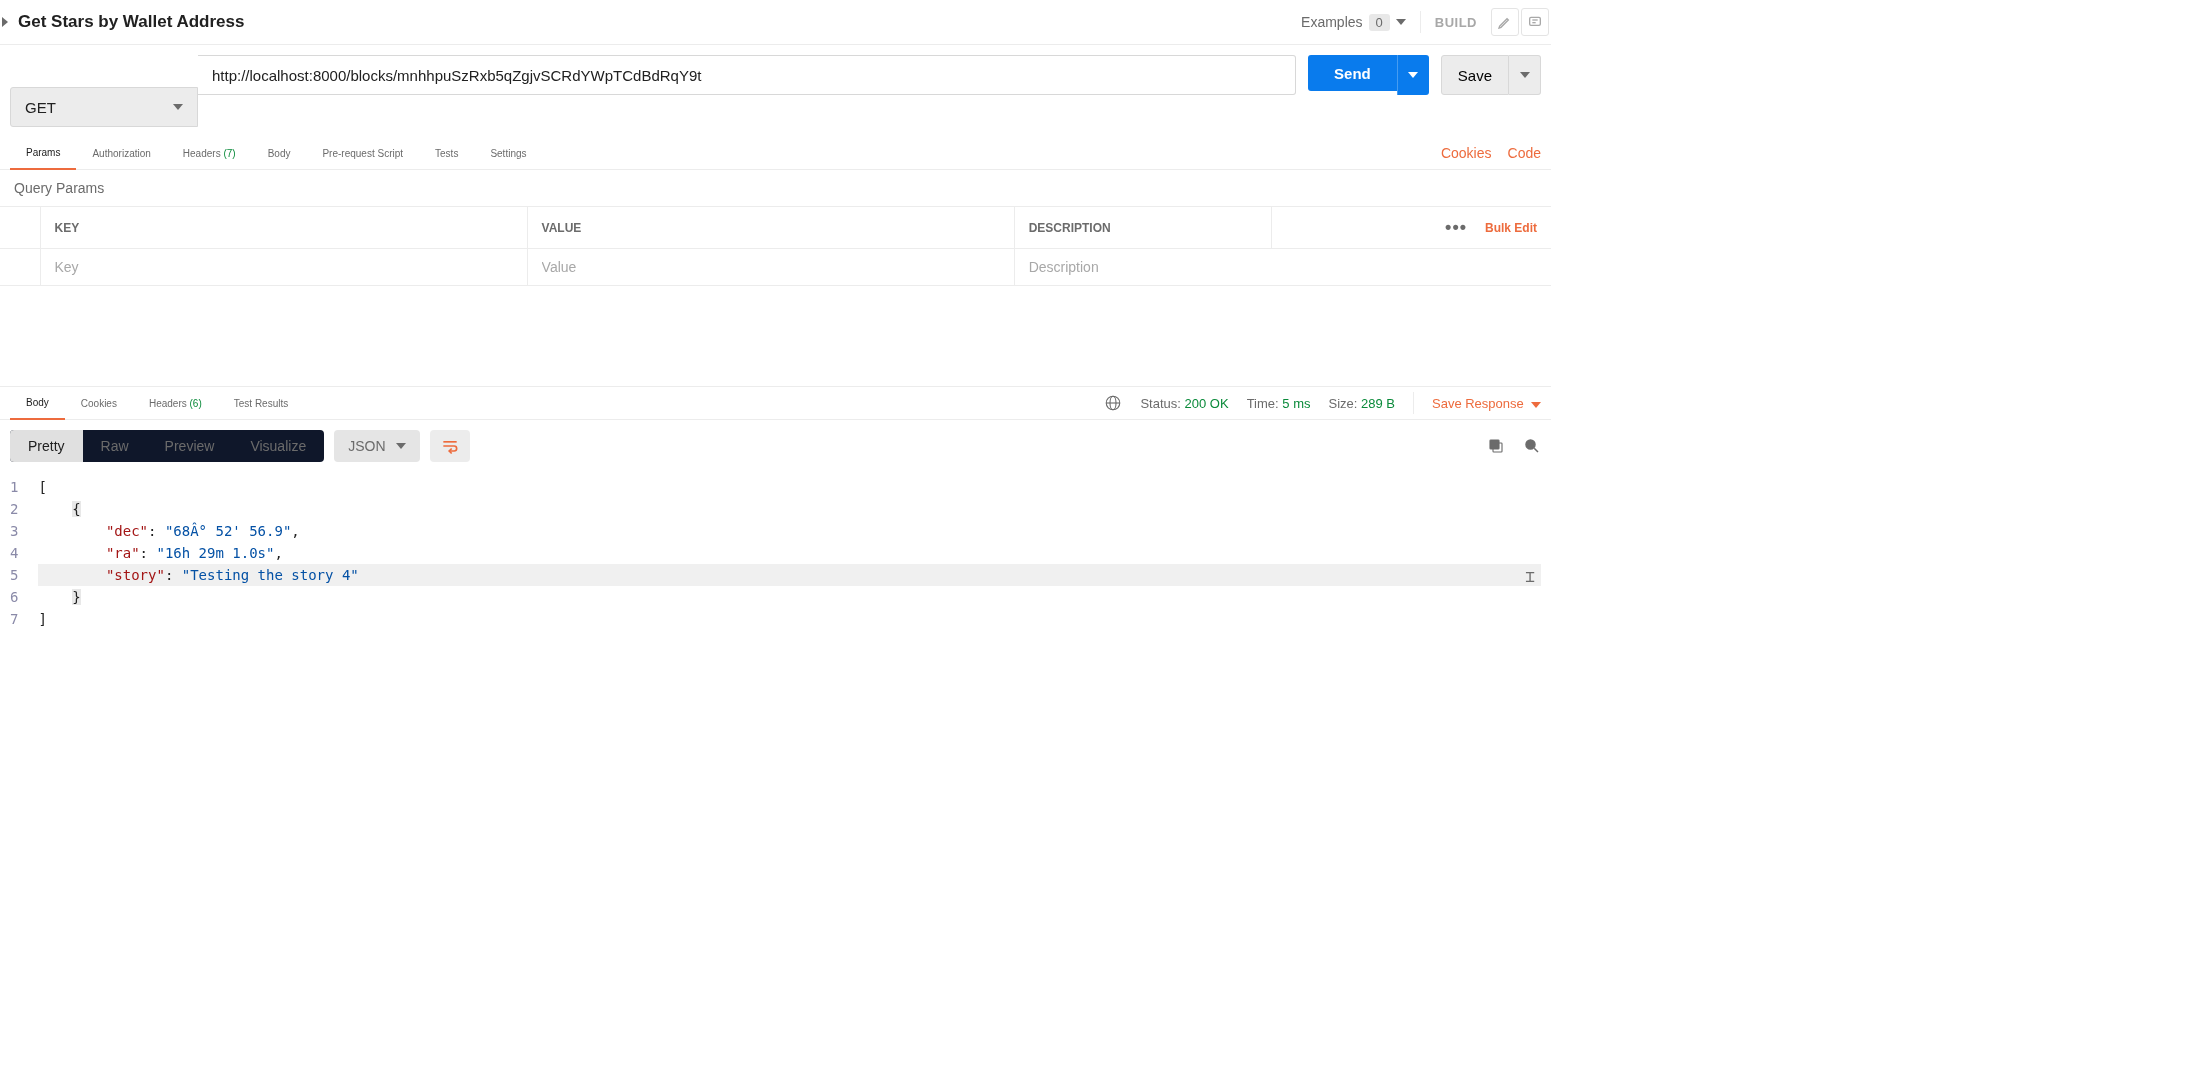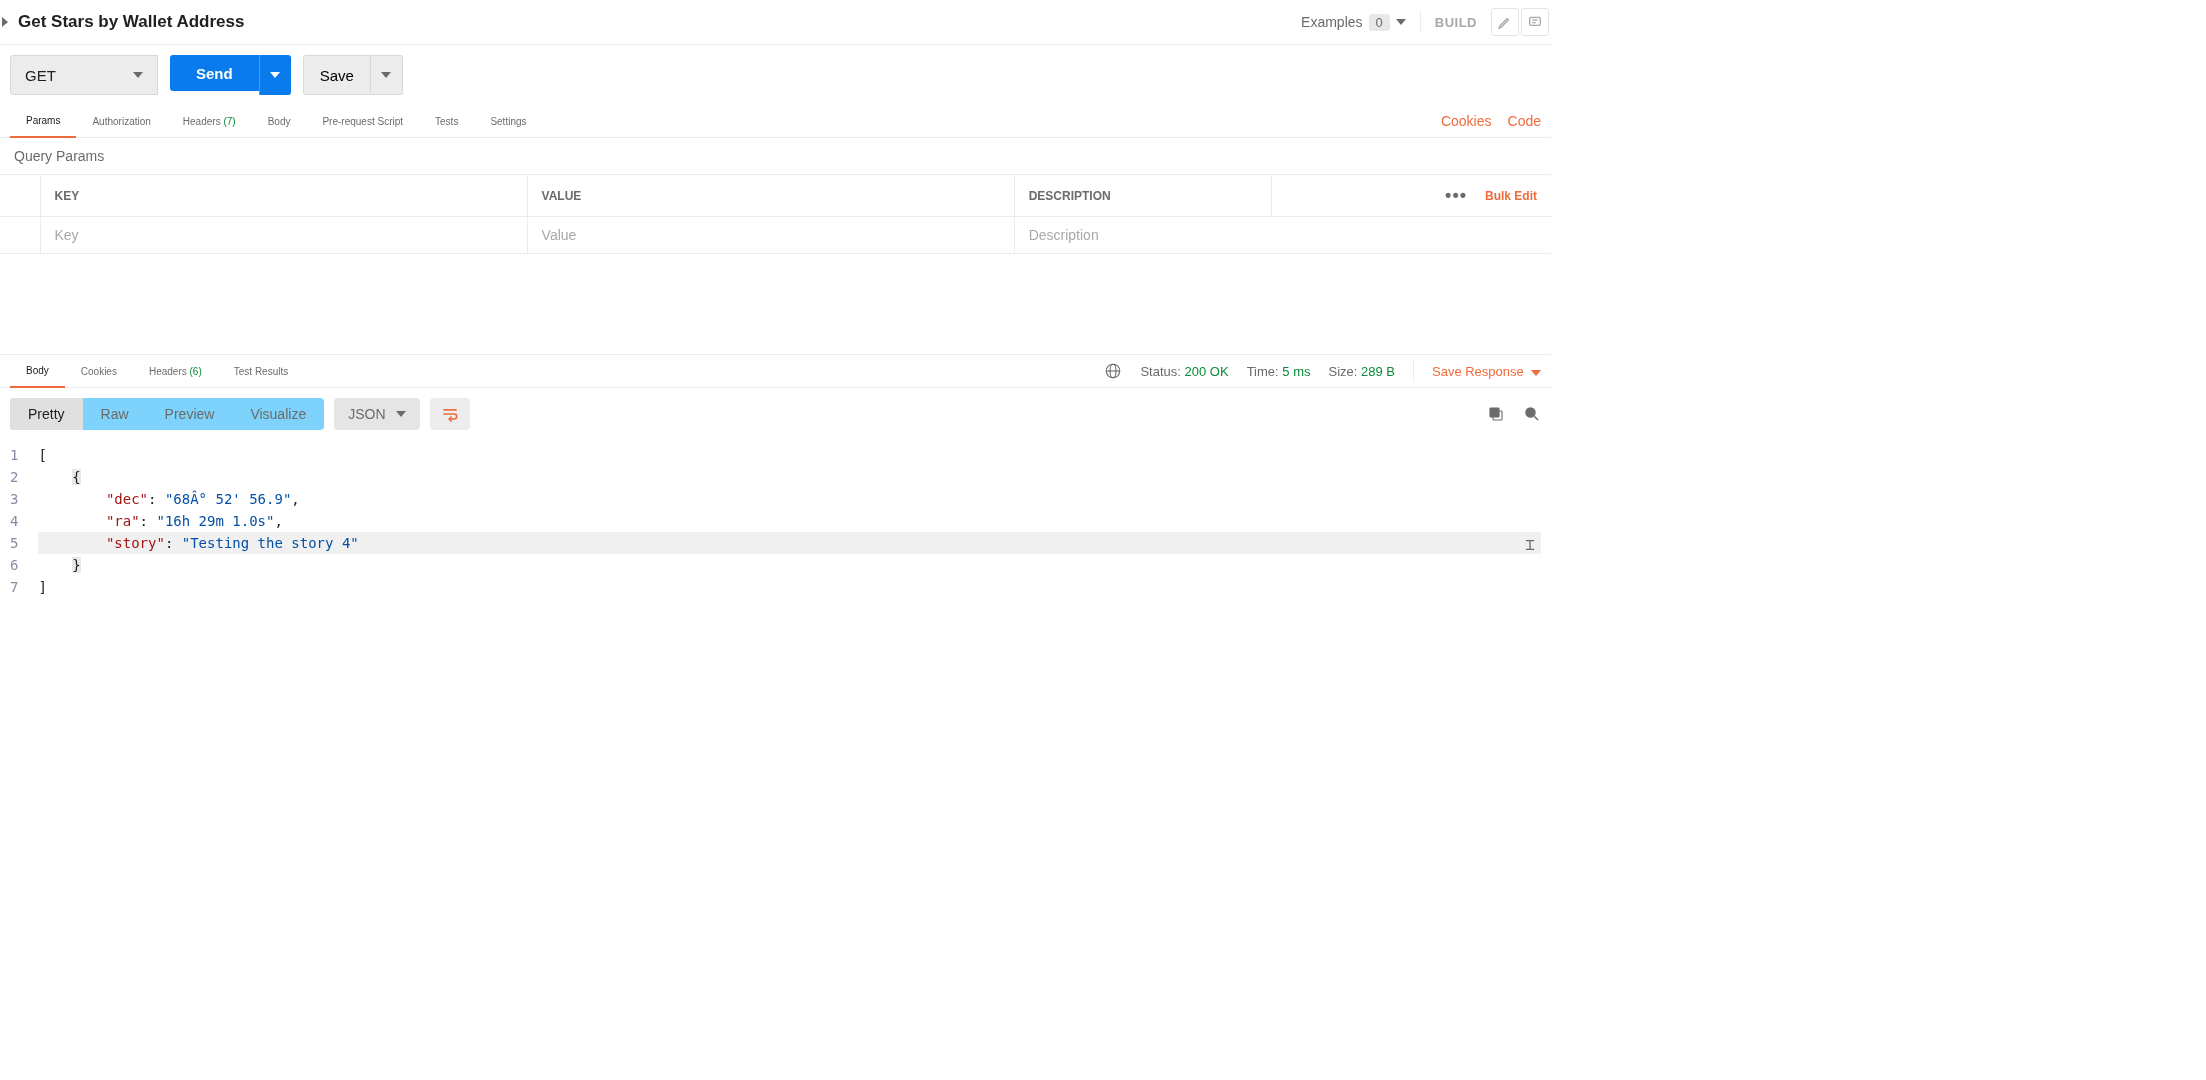--- a/index.html
+++ b/index.html
@@ -11,21 +11,21 @@
 .badge { background: #e8e8e8; padding: 1px 7px; border-radius: 3px; font-size: 13px; color: #6b6b6b; }
 .caret-down { display: inline-block; width: 0; height: 0; border-left: 5px solid transparent; border-right: 5px solid transparent; border-top: 6px solid #6b6b6b; }
 .vdiv { width: 1px; height: 22px; background: #ececec; margin: 0 14px; }
 .build-btn { color: #a8a8a8; font-weight: 600; font-size: 13px; letter-spacing: 0.5px; }
 .icon-boxes { display: flex; gap: 2px; margin-left: 14px; }
 .icon-box { width: 28px; height: 28px; border: 1px solid #e4e4e4; border-radius: 3px; display: flex; align-items: center; justify-content: center; }
 .pencil-icon svg { stroke: #a8a8a8; }
 .comment-icon svg { stroke: #a8a8a8; fill: none; }
 
 .request-row { display: flex; align-items: stretch; padding: 10px 10px; gap: 12px; }
-.method-select { width: 148px; background: #ececec; border: 1px solid #d8d8d8; display: flex; align-items: center; padding: 16px 14px; height: 40px; border-radius: 3px 0 0 3px; font-size: 15px; color: #212121; justify-content: space-between; }
+.method-select { width: 188px; background: #ececec; border: 1px solid #d8d8d8; display: flex; align-items: center; padding: 16px 14px; height: 40px; border-radius: 3px 0 0 3px; font-size: 15px; color: #212121; justify-content: space-between; margin-top: 32px; }
 .url-input { flex: 1; height: 40px; border: 1px solid #d8d8d8; border-left: none; padding: 0 14px; font-size: 15px; color: #212121; background: #fff; border-radius: 0 3px 3px 0; margin-left: -12px; }
 .send-btn-grp { display: flex; }
 .send-btn { background: #097bed; color: #fff; font-weight: 600; font-size: 15px; border: none; height: 36px; padding: 0 26px; border-radius: 3px 0 0 3px; }
 .send-dd { background: #097bed; border: none; border-left: 1px solid rgba(255,255,255,0.25); height: 40px; width: 32px; border-radius: 0 3px 3px 0; display: flex; align-items: center; justify-content: center; }
 .send-dd .caret-down { border-top-color: #fff; }
 .save-btn-grp { display: flex; }
 .save-btn { background: #ececec; border: 1px solid #d8d8d8; height: 40px; padding: 0 16px; font-size: 15px; border-radius: 3px 0 0 3px; }
 .save-dd { background: #ececec; border: 1px solid #d8d8d8; border-left: none; height: 40px; width: 32px; border-radius: 0 3px 3px 0; display: flex; align-items: center; justify-content: center; }
 
 .tabs-row { display: flex; align-items: center; border-bottom: 1px solid #ececec; padding: 0 10px; }
@@ -47,21 +47,21 @@
 .params-input::placeholder { color: #a8a8a8; }
 
 .response-tabs-row { display: flex; align-items: center; border-bottom: 1px solid #ececec; padding: 0 10px; margin-top: 100px; border-top: 1px solid #ececec; }
 .resp-meta { margin-left: auto; display: flex; align-items: center; gap: 18px; font-size: 13px; }
 .resp-meta .label { color: #6b6b6b; margin-top: 25px; }
 .resp-meta .val-green { color: #0a8a3a; }
 .globe-icon { width: 18px; height: 18px; }
 .vdiv2 { width: 1px; height: 22px; background: #ececec; }
 
 .view-row { display: flex; align-items: center; padding: 10px; gap: 10px; }
-.view-tabs { display: flex; background: #7dd3fc; border-radius: 4px; overflow: hidden; }
+.view-tabs { display: flex; background: #0f172a; border-radius: 4px; overflow: hidden; }
 .view-tab { padding: 8px 18px; font-size: 14px; color: #6b6b6b; cursor: pointer; }
 .view-tab.active { color: #212121; background: #e0e0e0; }
 .format-select { display: flex; align-items: center; gap: 10px; background: #e5e5e5; border-radius: 4px; padding: 8px 14px; font-size: 14px; color: #6b6b6b; }
 .wrap-btn { background: #ececec; border-radius: 4px; padding: 6px 10px; display: flex; align-items: center; }
 .wrap-btn svg { stroke: #ed6b3d; }
 .view-right { margin-left: auto; display: flex; gap: 18px; }
 .view-right svg { stroke: #6b6b6b; fill: #6b6b6b; }
 
 .code-area { display: flex; font-family: "SFMono-Regular", Consolas, Menlo, monospace; font-size: 14px; padding: 4px 10px 20px 10px; }
 .gutter { text-align: right; color: #8a8aa8; padding-right: 20px; user-select: none; }
@@ -102,20 +102,21 @@
         </svg>
     </div>
   </div>
 </div>
 
 <div class="request-row">
   <div class="method-select">
     <span>GET</span>
     <span class="caret-down"></span>
   </div>
+  <input class="url-input" value="http://localhost:8000/blocks/mnhhpuSzRxb5qZgjvSCRdYWpTCdBdRqY9t" style="">
   <div class="send-btn-grp">
     <button class="send-btn">Send</button>
     <button class="send-dd">
         <span class="caret-down"></span>
       </button>
   </div>
   <div class="save-btn-grp">
     <button class="save-btn">Save</button>
     <button class="save-dd">
         <span class="caret-down"></span>

